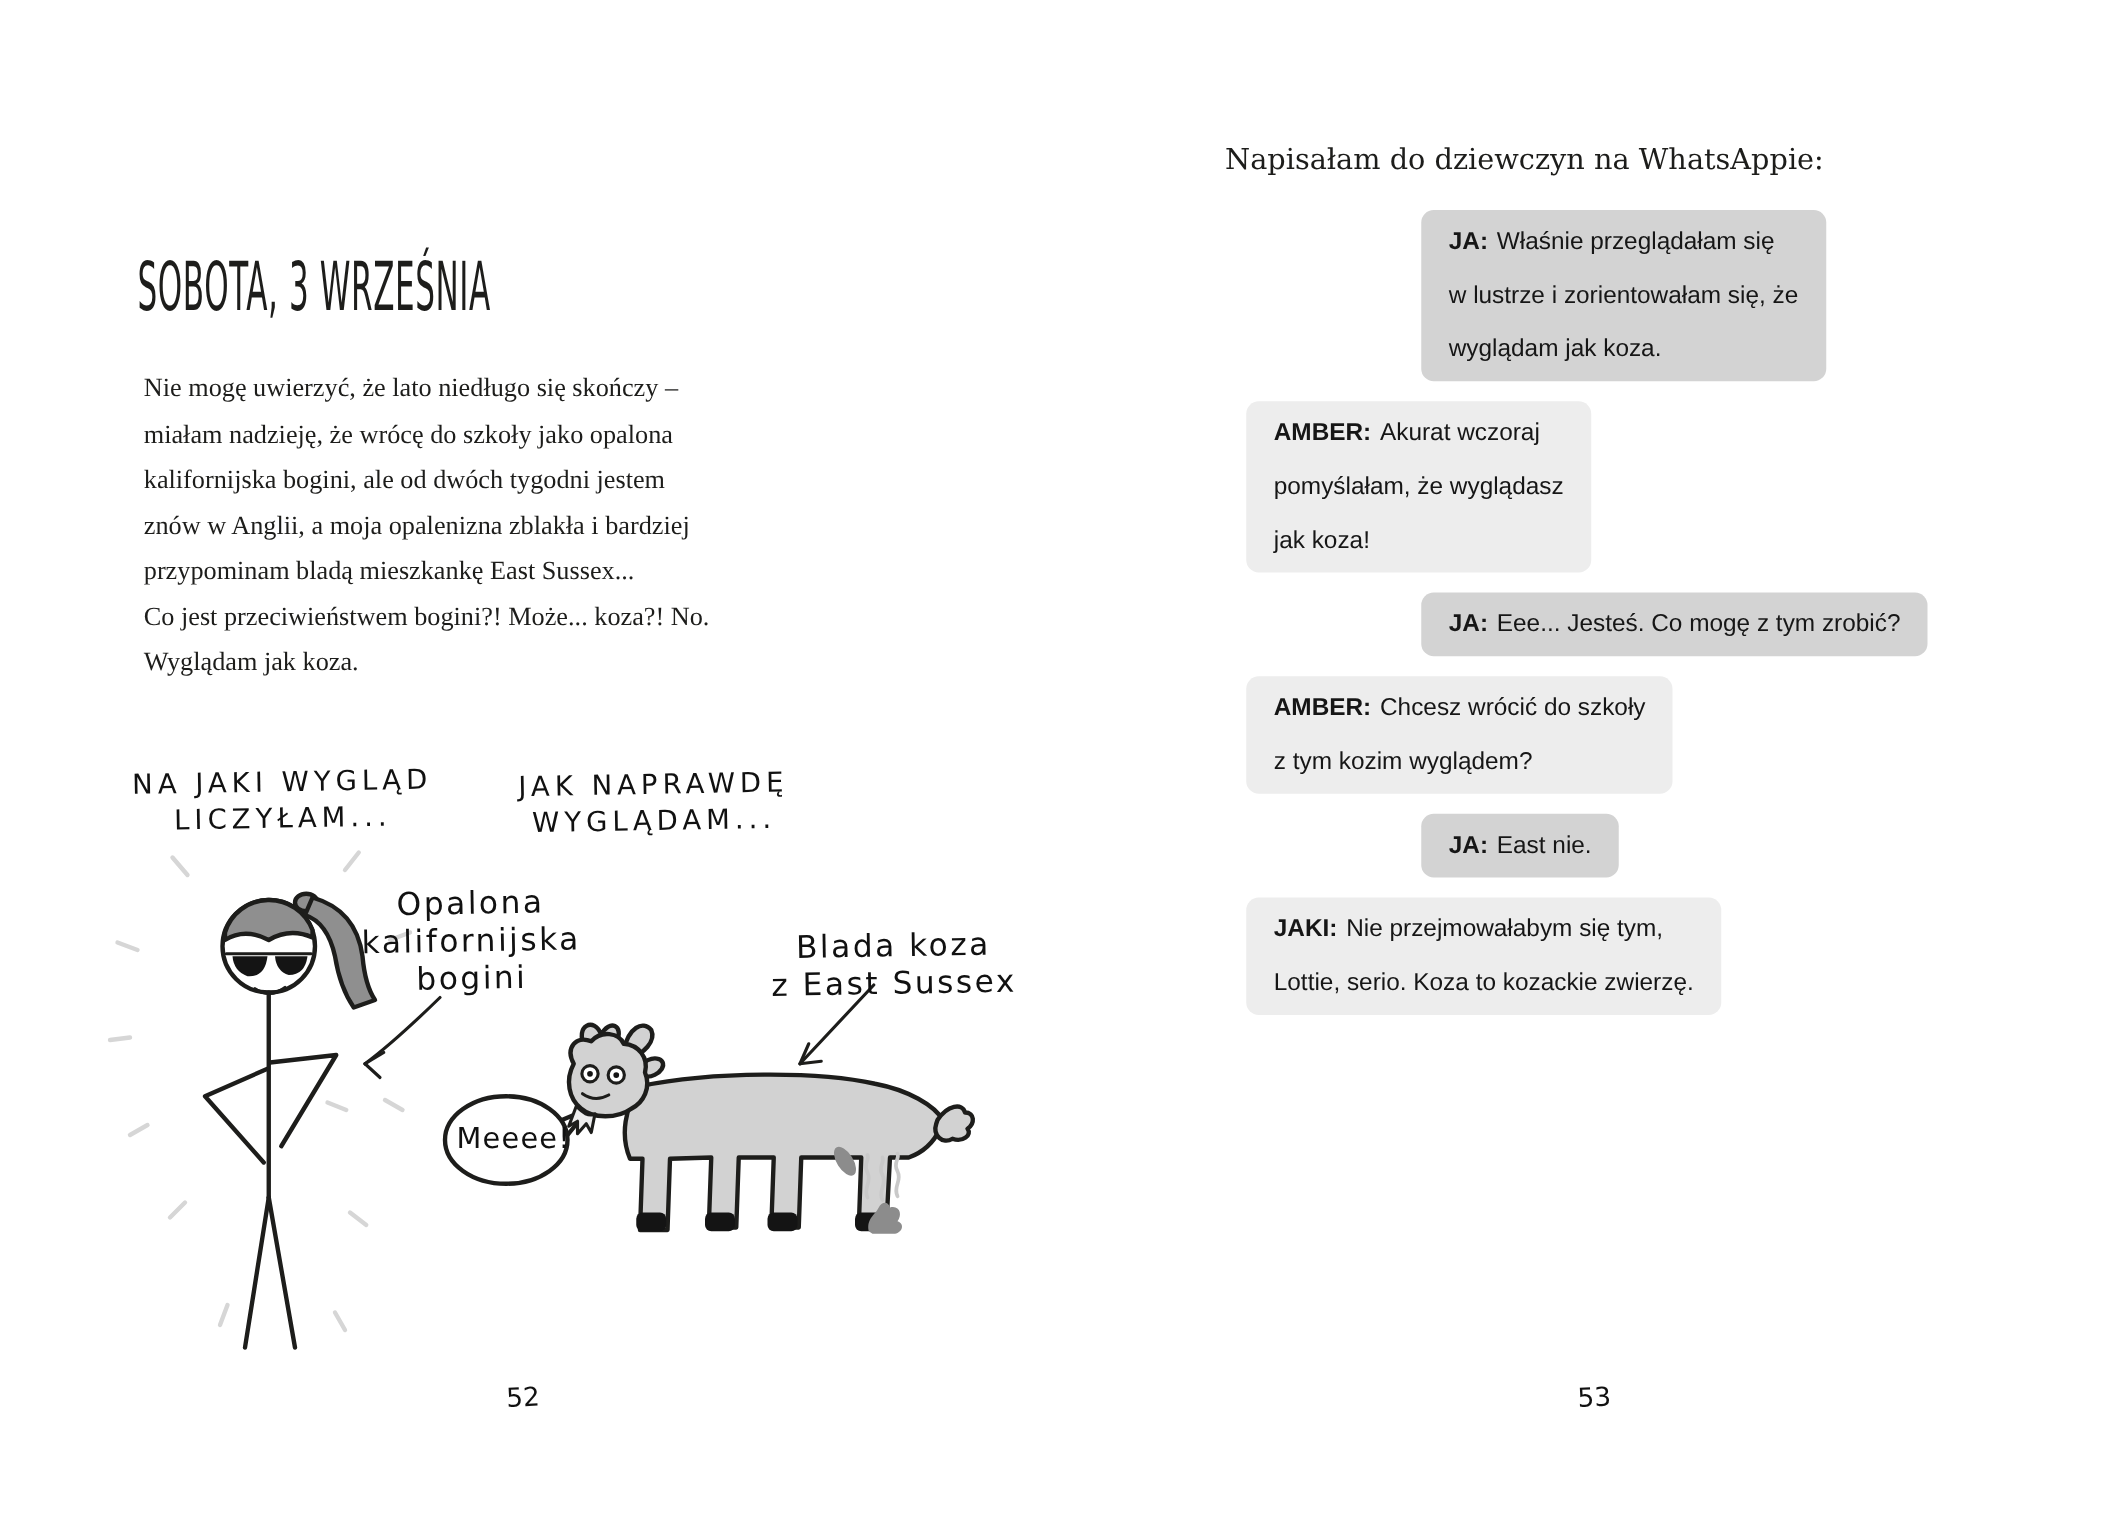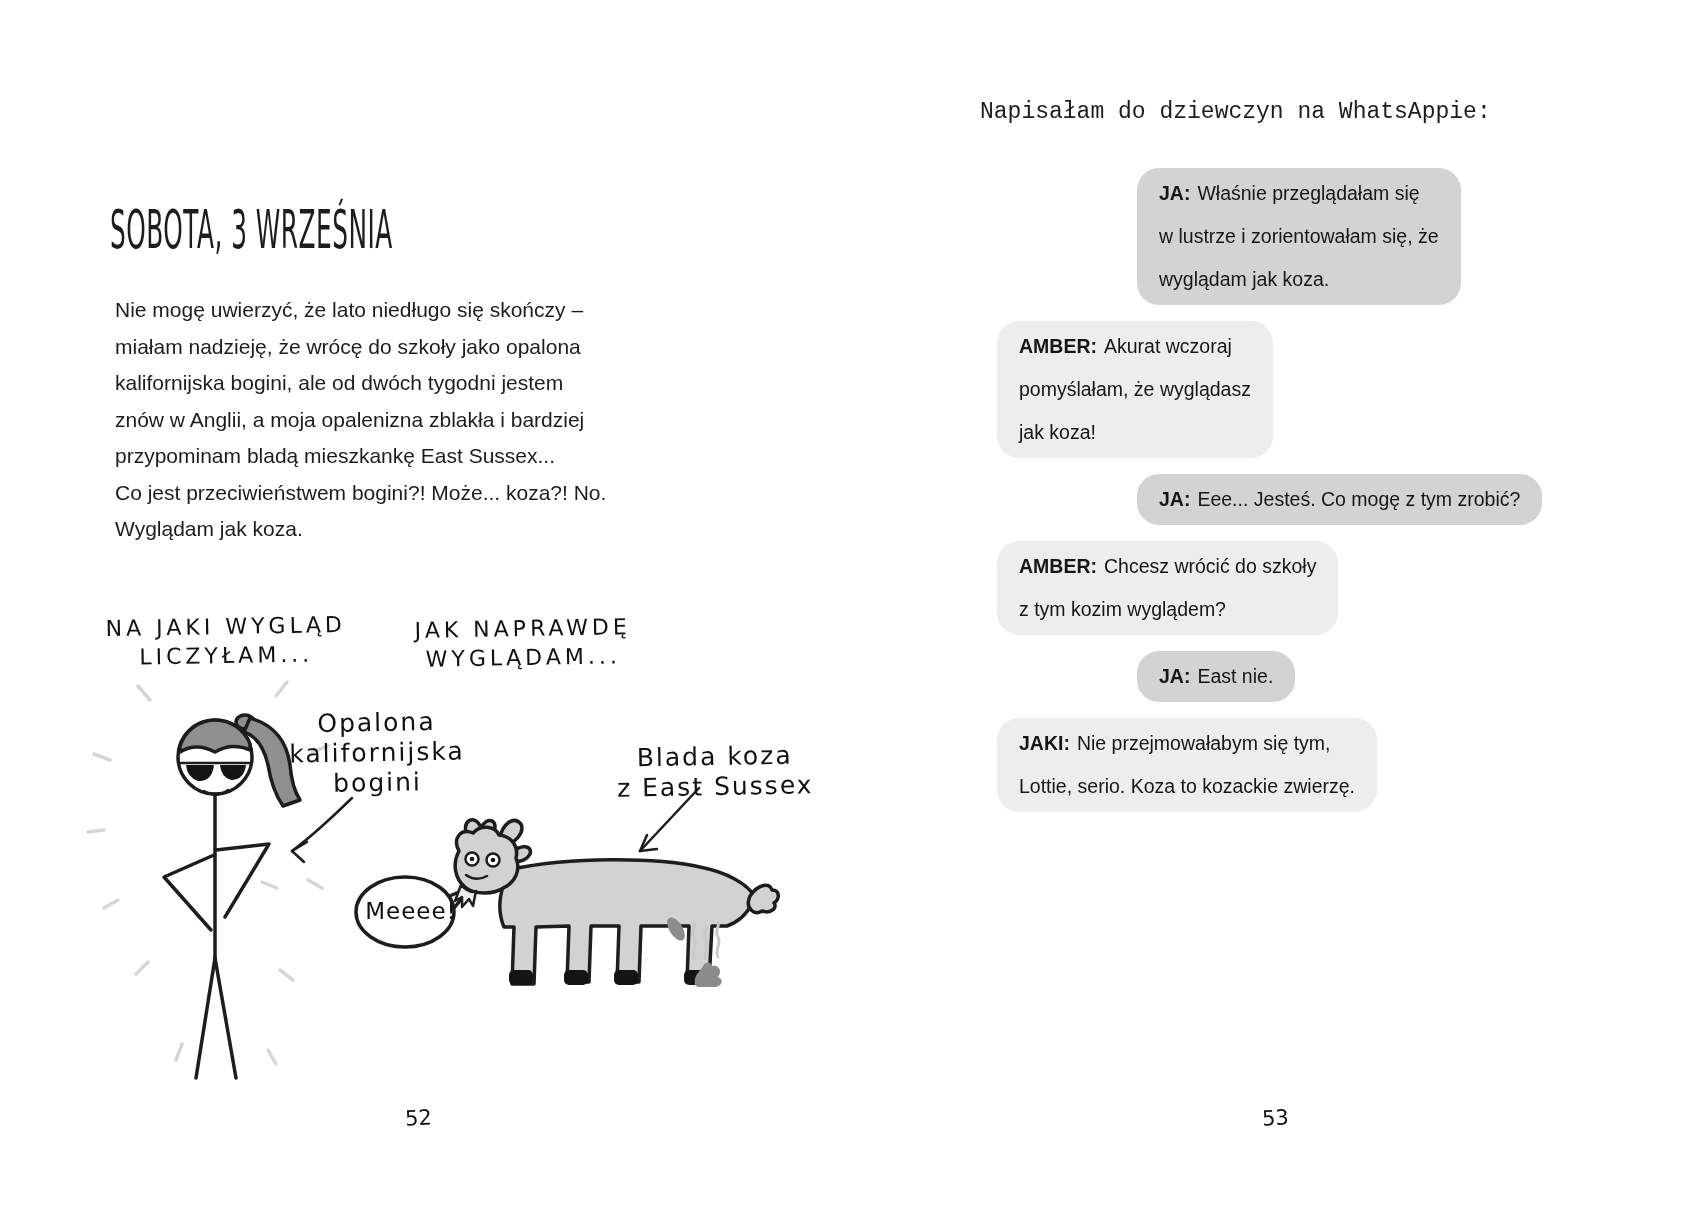--- a/index.html
+++ b/index.html
@@ -17,21 +17,21 @@
   }
   
   .diary-title{
     position:absolute;left:110px;top:198px;
     font-family:"DejaVu Sans", sans-serif;font-size:54px;font-weight:400;
     letter-spacing:1px;white-space:nowrap;
     transform:scaleX(.46);transform-origin:left top;color:var(--ink);
   }
   .body-text{
     position:absolute;left:115px;top:292px;width:620px;
-    font-family:Liberation Sans, sans-serif;font-size:21px;line-height:36.5px;
+    font-family:Liberation Serif, serif;font-size:21px;line-height:36.5px;
     white-space:pre-line;color:var(--ink);
   }
   .hand{font-family:"DejaVu Sans", sans-serif;color:#111;}
   .caps-label{
     position:absolute;transform:translateX(-50%) rotate(-1deg);
     font-size:22px;letter-spacing:4px;line-height:29px;text-align:center;
     white-space:pre-line;font-weight:500;
   }
   .script-label{
     position:absolute;transform:translateX(-50%) rotate(-1deg);
@@ -54,31 +54,31 @@
   .fill-goat{fill:var(--goat-fill);}
   .fill-hair{fill:var(--hair-fill);}
   .fill-white{fill:#fff;}
   .fill-beard{fill:#ededed;}
   .ray{stroke:var(--ray);stroke-width:3.5;stroke-linecap:round;}
   .dark{fill:var(--dark-gray);}
   .stink{fill:none;stroke:#c9c9c9;stroke-width:3;stroke-linecap:round;}
   .black{fill:#141414;}
   
   .intro{
-    position:absolute;left:980px;top:96px;
-    font-size:23px;line-height:32px;color:var(--ink);font-family:Liberation Mono, monospace;
+    position:absolute;left:980px;top:112px;
+    font-size:23px;line-height:32px;color:var(--ink);
   }
   .chat{
     position:absolute;left:997px;top:168px;width:560px;
     display:flex;flex-direction:column;align-items:flex-start;gap:16px;
     font-family:"Liberation Sans", sans-serif;
   }
   .bubble{
     display:inline-block;width:max-content;max-width:460px;
-    padding:4px 22px;border-radius:22px;
+    padding:4px 22px;border-radius:10px;
     font-size:19.5px;line-height:43px;color:#161616;
   }
   .bubble.other{background:var(--bubble-other);}
   .bubble.me{background:var(--bubble-me);margin-left:140px;}
   .bubble .sender{font-weight:bold;margin-right:7px;}
   .bubble .msg{white-space:pre-line;}
 </style>
 </head>
 <body>
 

